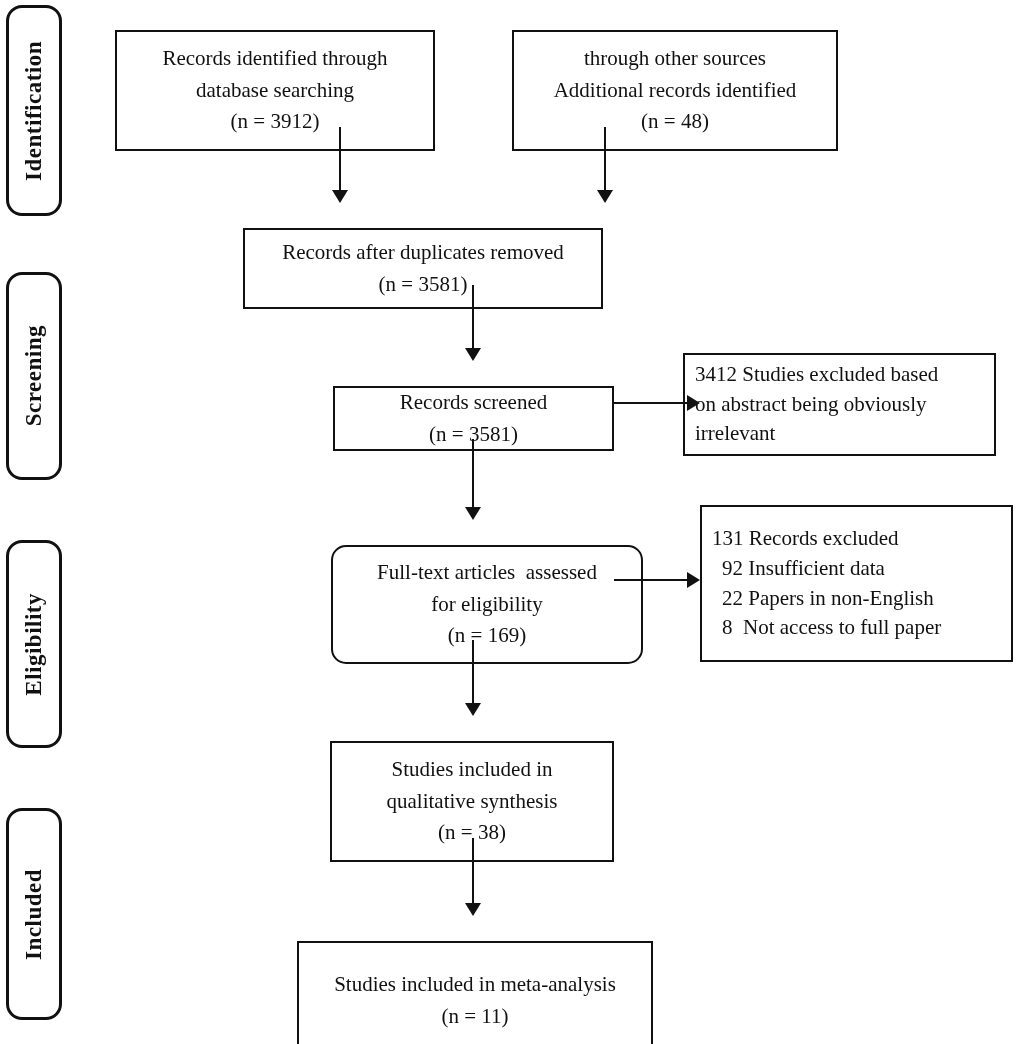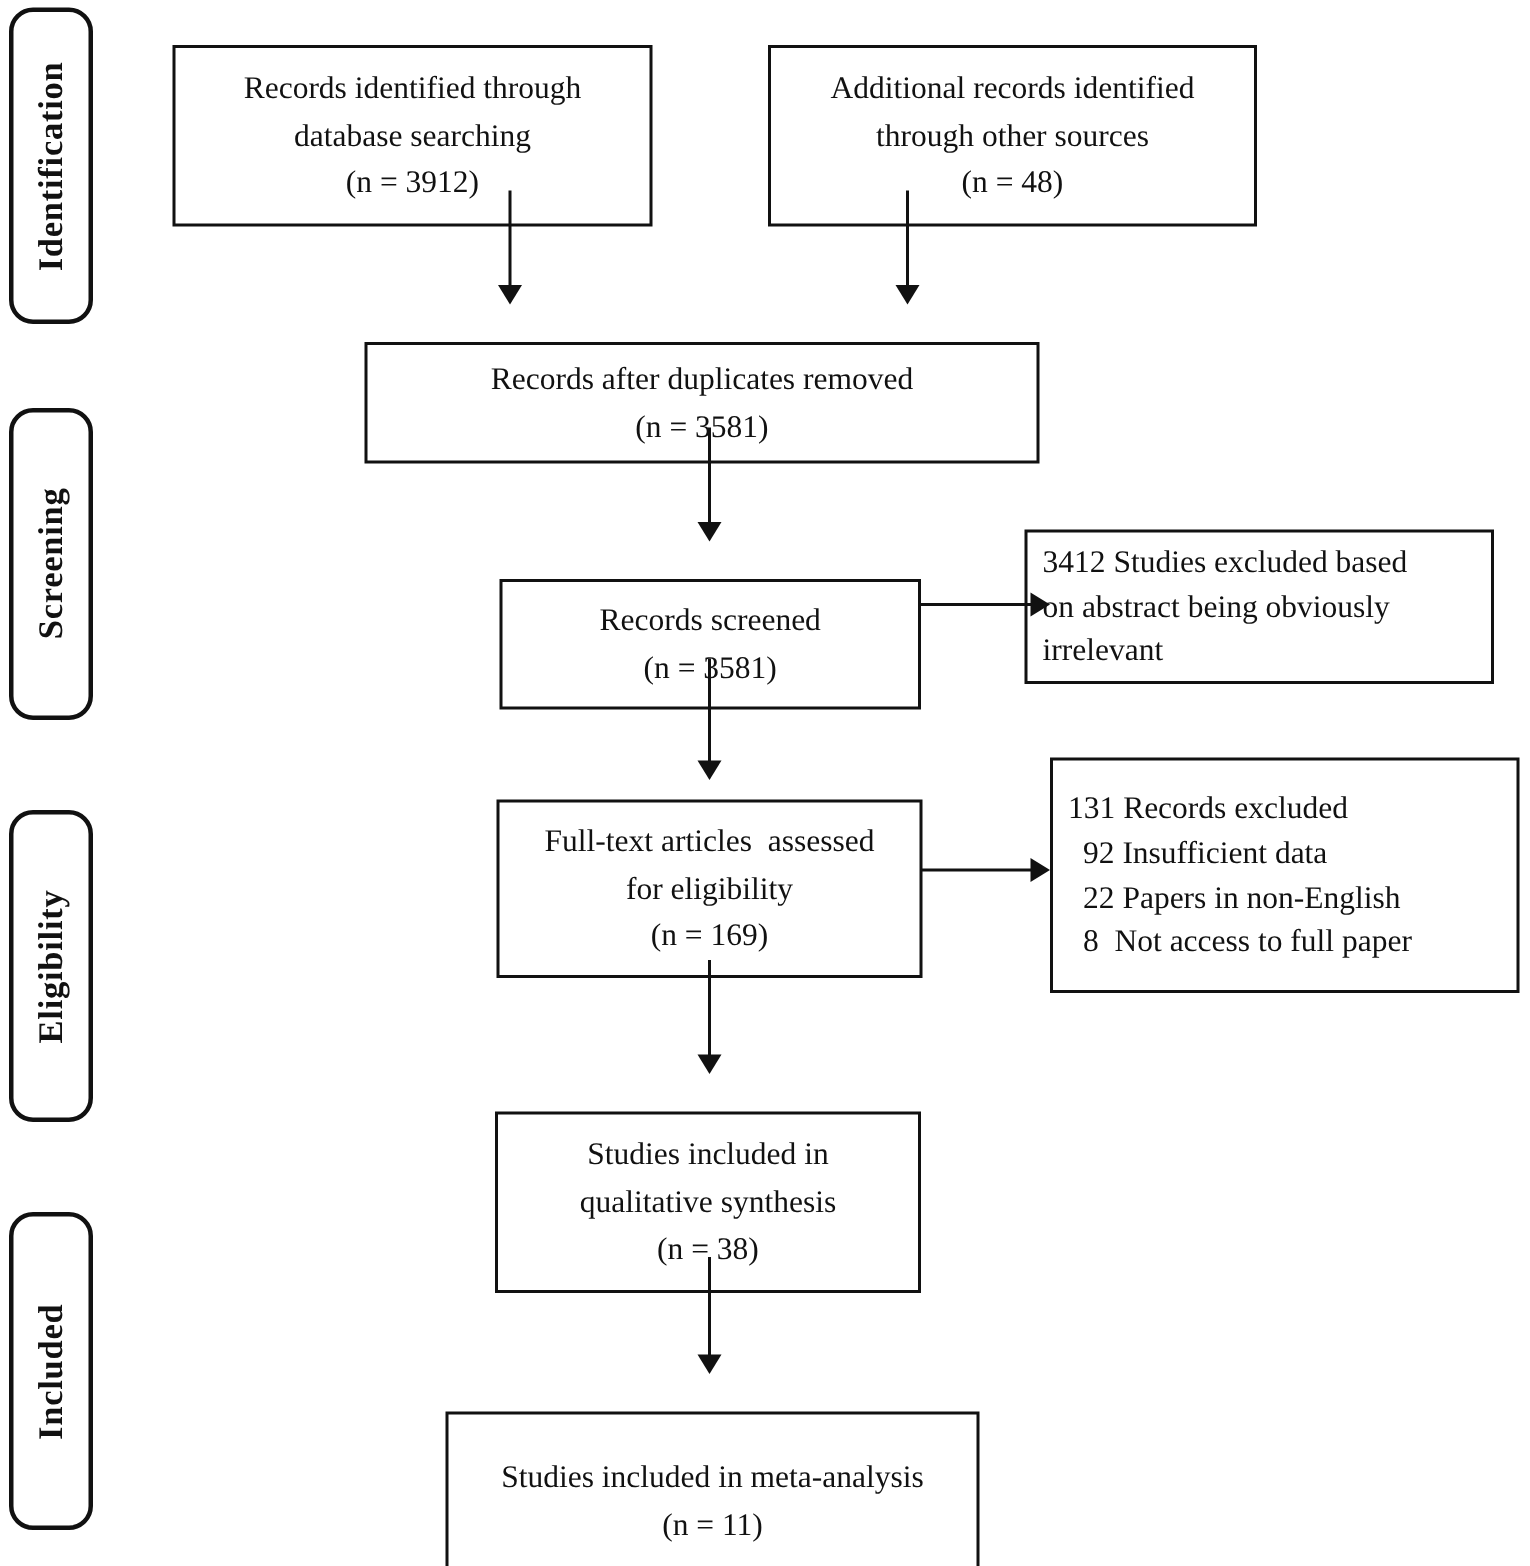--- a/index.html
+++ b/index.html
@@ -121,41 +121,41 @@
   <div class="stage" style="top:808px; height:212px;">
     <span class="vtext">Included</span>
   </div>
 
   <div class="fbox" style="left:115px; top:6px; width:320px; height:121px;">
     <div class="line">Records identified through</div>
     <div class="line">database searching</div>
     <div class="line">(n = 3912)</div>
   </div>
   <div class="fbox" style="left:512px; top:6px; width:326px; height:121px;">
+    <div class="line">through other sources</div>
     <div class="line">Additional records identified</div>
-    <div class="line">through other sources</div>
     <div class="line">(n = 48)</div>
   </div>
 
-  <div class="fbox" style="left:243px; top:204px; width:450px; height:81px;justify-content:center;">
+  <div class="fbox" style="left:243px; top:204px; width:360px; height:81px;justify-content:center;">
     <div class="line">Records after duplicates removed</div>
     <div class="line">(n = 3581)</div>
   </div>
 
-  <div class="fbox" style="left:333px; top:362px; width:281px; height:87px;">
+  <div class="fbox" style="left:333px; top:362px; width:281px; height:65px;">
     <div class="line">Records screened</div>
     <div class="line">(n = 3581)</div>
   </div>
   <div class="sidebox" style="left:683px; top:353px; width:313px; height:103px;">
     <div class="line">3412 Studies excluded based</div>
     <div class="line">on abstract being obviously</div>
     <div class="line">irrelevant</div>
   </div>
 
-  <div class="fbox" style="left:331px; top:509px; width:284px; height:119px;">
+  <div class="fbox" style="left:331px; top:521px; width:312px; height:119px;border-radius:15px;">
     <div class="line">Full-text articles  assessed</div>
     <div class="line">for eligibility</div>
     <div class="line">(n = 169)</div>
   </div>
   <div class="sidebox" style="left:700px; top:505px; width:313px; height:157px;">
     <div class="line">131 Records excluded</div>
     <div class="line indent">92 Insufficient data</div>
     <div class="line indent">22 Papers in non-English</div>
     <div class="line indent">8  Not access to full paper</div>
   </div>

